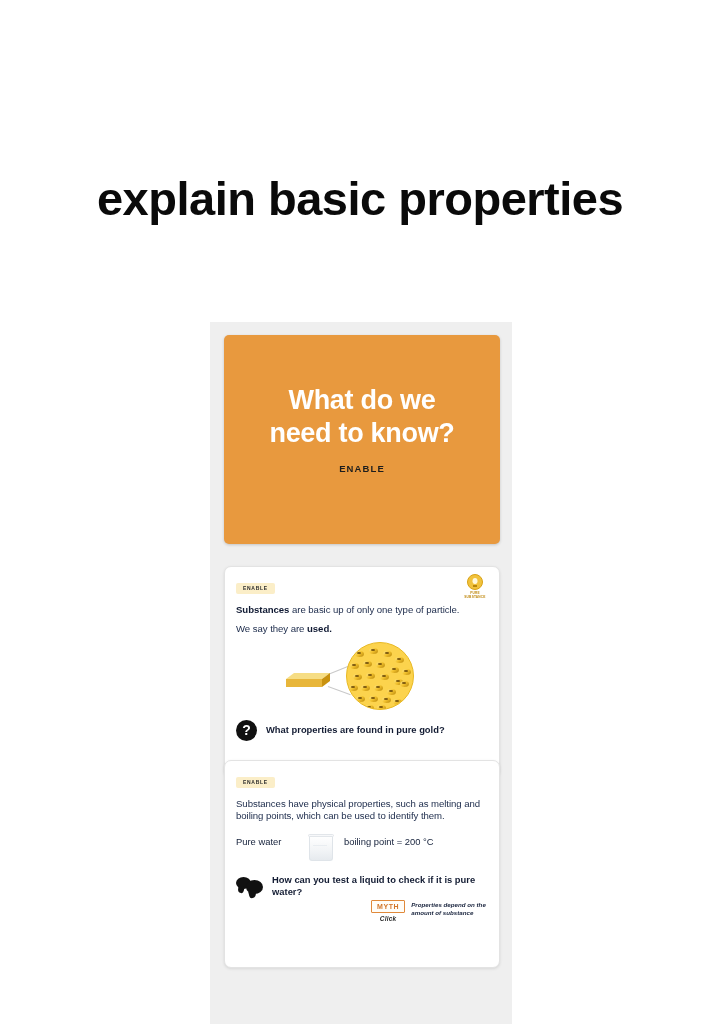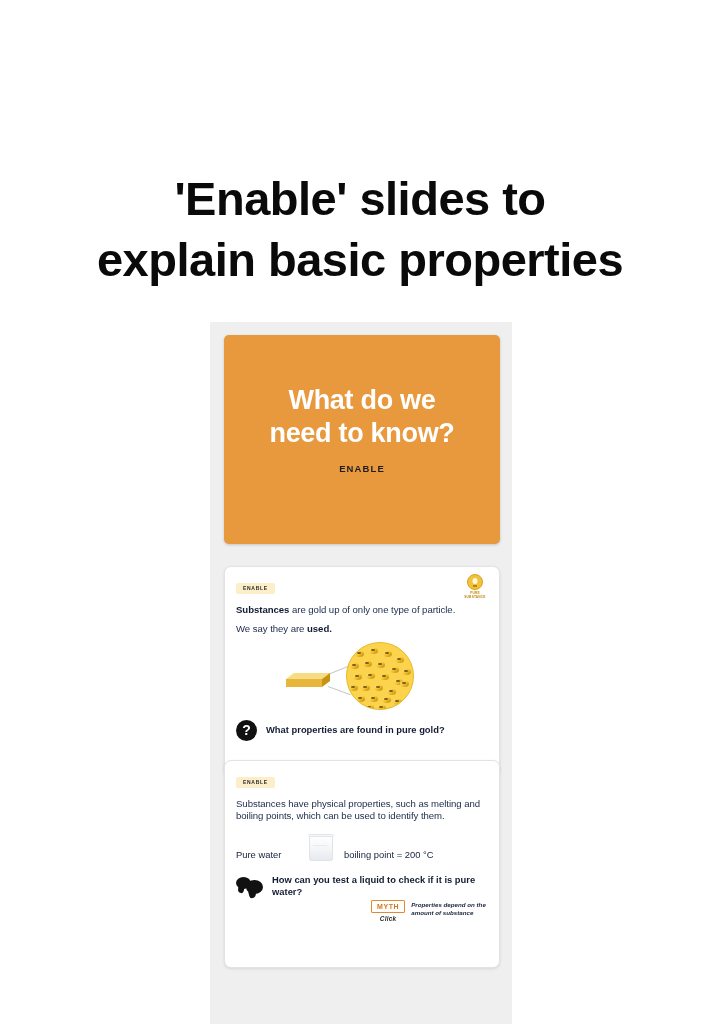--- a/index.html
+++ b/index.html
@@ -225,21 +225,21 @@
   .bub-b:after{
     content:"";position:absolute;left:3px;bottom:-4px;
     width:7px;height:7px;background:#111111;
     border-radius:0 0 60% 40%;
     transform:rotate(-14deg);
   }
 
   
   .prop-row{
     display:flex;
-    align-items:flex-end;
+    align-items:flex-start;
     margin-top:13px;
   }
   .prop-label{
     width:62px;
     color:#14203a;
     font-size:9.4px;
     line-height:12px;
   }
   .prop-icon{
     width:46px;
@@ -312,21 +312,20 @@
     font-style:italic;
     font-weight:bold;
     color:#17223c;
     max-width:98px;
   }
 </style>
 </head>
 <body>
 
 <div class="page-heading">
-  <span class="hl">'Enable' slides to</span>
   <span class="hl">explain basic properties</span>
 </div>
 
 <div class="deck-panel"></div>
 
 <div class="slide-title">
   <div class="slide-title-text">
     <span class="tl">What do we</span>
     <span class="tl">need to know?</span>
   </div>
@@ -339,21 +338,21 @@
 
   <div class="badge-pure">
     <div class="badge-circle"></div>
     <div class="badge-caption">
       <div>PURE</div>
       <div>SUBSTANCE</div>
     </div>
   </div>
 
   <div class="body-text mt10">
-    <b>Substances</b><span> are gold up of only one type of particle.</span>
+    <b>Substances</b><span> are basic up of only one type of particle.</span>
   </div>
 
   <div class="body-text mt7">
     <span>We say they are </span><b>used.</b>
   </div>
 
   <div class="illus">
 
     <div class="zoom-line" style="left:92px;top:34px;width:24px;transform:rotate(-22deg);"></div>
     <div class="zoom-line" style="left:92px;top:46px;width:24px;transform:rotate(20deg);"></div>

